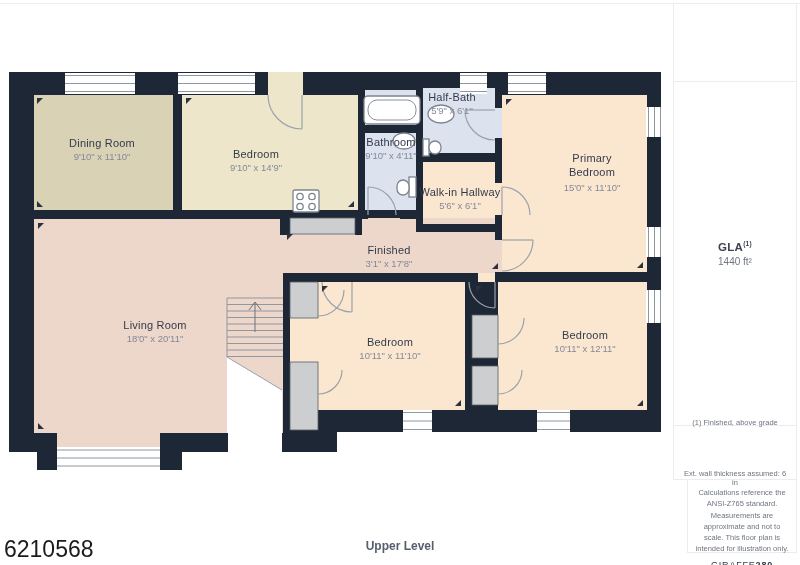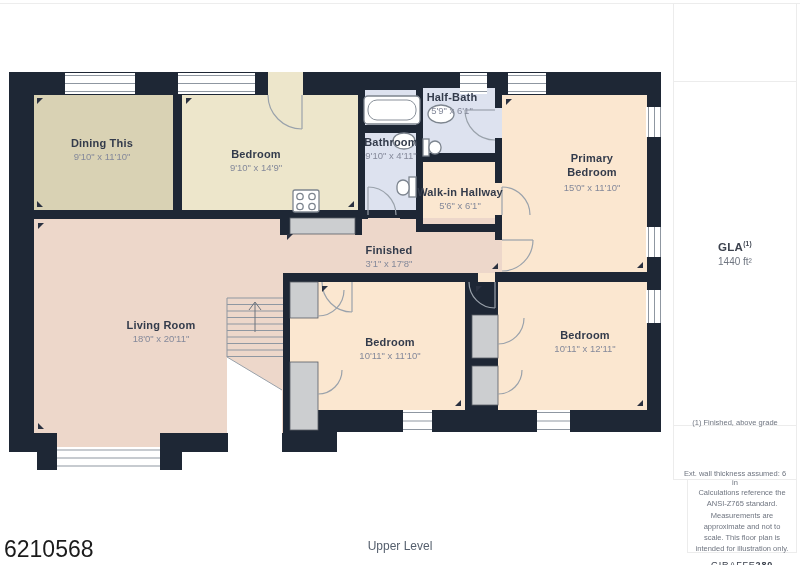--- a/index.html
+++ b/index.html
@@ -1,41 +1,41 @@
 <!DOCTYPE html>
 <html><head>
 <meta charset="utf-8">
 <style>
   html,body{margin:0;padding:0;background:#fff;font-family:"Liberation Sans",sans-serif;}
   .canvas{position:relative;width:800px;height:565px;background:#fff;overflow:hidden;}
   .top-rule{position:absolute;left:0;top:3px;width:100%;border-top:1px solid #ededed;}
   .plan-svg{position:absolute;left:0;top:0;}
   
   .room-label{position:absolute;transform:translate(-50%,-50%);text-align:center;color:#333b4b;pointer-events:none;}
-  .room-label .rn{font-weight:bold;font-size:11px;letter-spacing:.2px;white-space:nowrap;}
+  .room-label .rn{font-weight:normal;font-size:11px;letter-spacing:.2px;white-space:nowrap;}
   .room-label .rd{font-size:9.5px;color:#84899a;margin-top:2px;white-space:nowrap;}
   .room-label.wrap .rn{white-space:normal;width:80px;line-height:1.3;}
   
   .sidebar{position:absolute;left:673px;top:3px;width:124px;}
   .sb-box{border:1px solid #ececec;border-top:none;background:#fff;box-sizing:border-box;}
   .sb-box:first-child{border-top:1px solid #ececec;}
   .logo-box{height:79px;position:relative;}
   .gla-box{height:344px;display:flex;flex-direction:column;align-items:center;justify-content:center;}
   .gla-title{font-size:11.5px;font-weight:bold;color:#3c424e;letter-spacing:.3px;}
   .gla-title sup{font-size:6.5px;}
   .gla-value{font-size:10px;color:#6f7580;margin-top:4px;}
   .notes-box{height:54px;display:flex;flex-direction:column;justify-content:center;padding:4px 6px;gap:34px;}
   .notes-box p{font-size:7.5px;color:#6f7580;text-align:center;margin:4px 0;line-height:1.2;}
   .disc-box{height:73px;padding:7px 5px 21px 5px;text-align:center;margin-left:14px;}
   .disc-box p{font-size:7.5px;color:#6f7580;margin:0;line-height:1.5;}
   .brand{margin-top:5px;font-size:9px;color:#3a404c;letter-spacing:.8px;}
   .brand b{font-weight:bold;}
   
   .photo-id{position:absolute;left:4px;top:536px;font-size:23px;color:#1b1b1b;}
-  .level-label{position:absolute;left:400px;top:539px;transform:translateX(-50%);font-size:12px;font-weight:normal;color:#555f6d;}
+  .level-label{position:absolute;left:400px;top:539px;transform:translateX(-50%);font-size:12px;font-weight:bold;color:#555f6d;}
 </style>
 </head>
 <body>
 
 <div class="canvas">
   <div class="top-rule"></div>
 
   <svg class="plan-svg" width="800" height="565" viewBox="0 0 800 565">
 
     <g>
@@ -241,21 +241,21 @@
         <polygon points="498,263 498,269 492,269"></polygon>
     </g>
 
     <g fill="#f7f7f4">
       <ellipse cx="735" cy="35" rx="45" ry="22"></ellipse>
       <ellipse cx="710" cy="52" rx="18" ry="14"></ellipse>
     </g>
   </svg>
 
   <div class="room-label" style="left:102px;top:149px">
-    <div class="rn">Dining This</div>
+    <div class="rn">Dining Room</div>
     <div class="rd">9'10" x 11'10"</div>
   </div>
   <div class="room-label" style="left:256px;top:160px">
     <div class="rn">Bedroom</div>
     <div class="rd">9'10" x 14'9"</div>
   </div>
   <div class="room-label" style="left:391px;top:148px">
     <div class="rn">Bathroom</div>
     <div class="rd">9'10" x 4'11"</div>
   </div>
@@ -268,21 +268,21 @@
     <div class="rd">5'6" x 6'1"</div>
   </div>
   <div class="room-label wrap" style="left:592px;top:172px">
     <div class="rn">Primary Bedroom</div>
     <div class="rd">15'0" x 11'10"</div>
   </div>
   <div class="room-label" style="left:389px;top:256px">
     <div class="rn">Finished</div>
     <div class="rd">3'1" x 17'8"</div>
   </div>
-  <div class="room-label" style="left:161px;top:331px">
+  <div class="room-label" style="left:155px;top:331px">
     <div class="rn">Living Room</div>
     <div class="rd">18'0" x 20'11"</div>
   </div>
   <div class="room-label" style="left:390px;top:348px">
     <div class="rn">Bedroom</div>
     <div class="rd">10'11" x 11'10"</div>
   </div>
   <div class="room-label" style="left:585px;top:341px">
     <div class="rn">Bedroom</div>
     <div class="rd">10'11" x 12'11"</div>

